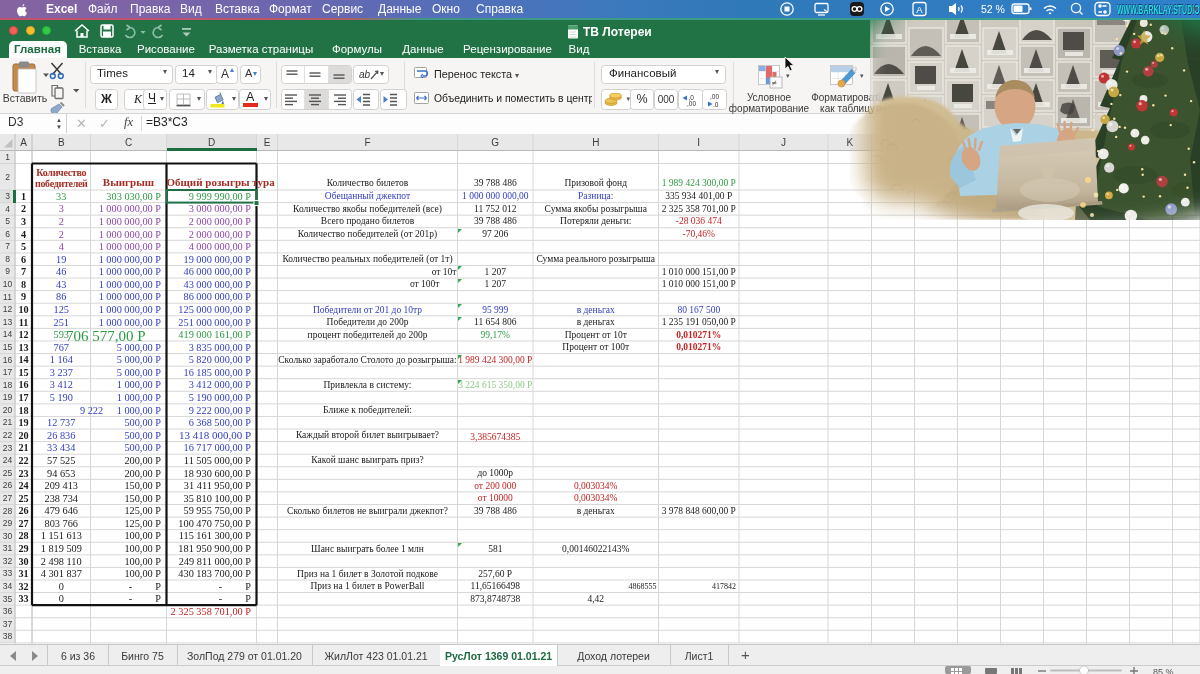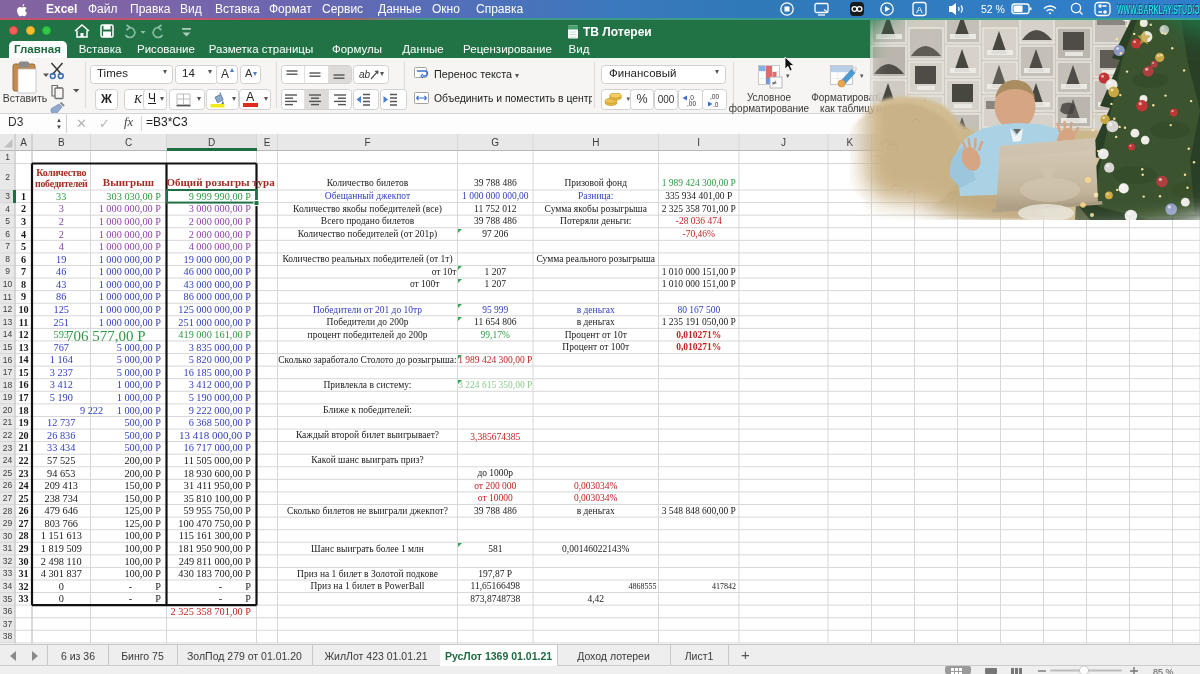--- a/index.html
+++ b/index.html
@@ -1007,36 +1007,36 @@
 <div class="cell" style="left:277.5px;top:504.5px;width:180.0px;height:12.579999999999927px;color:#1a1a1a;font-size:9.5px;display:flex;align-items:center;box-sizing:border-box;justify-content:center;z-index:3;">
     <span style="white-space:nowrap;">Сколько билетов не выиграли джекпот?</span>
   </div>
 <div class="cell" style="left:457.5px;top:504.5px;width:75.5px;height:12.579999999999927px;color:#1a1a1a;font-size:9.5px;display:flex;align-items:center;box-sizing:border-box;justify-content:center;z-index:3;">
     <span style="white-space:nowrap;">39 788 486</span>
   </div>
 <div class="cell" style="left:533px;top:504.5px;width:125.5px;height:12.579999999999927px;color:#1a1a1a;font-size:9.5px;display:flex;align-items:center;box-sizing:border-box;justify-content:center;z-index:3;">
     <span style="white-space:nowrap;">в деньгах</span>
   </div>
 <div class="cell" style="left:658.5px;top:504.5px;width:80.5px;height:12.579999999999927px;color:#1a1a1a;font-size:9.5px;display:flex;align-items:center;box-sizing:border-box;justify-content:center;z-index:3;">
-    <span style="white-space:nowrap;">3 548 848 600,00 Р</span>
+    <span style="white-space:nowrap;">3 978 848 600,00 Р</span>
   </div>
 <div class="cell" style="left:277.5px;top:542.24px;width:180.0px;height:12.579999999999927px;color:#1a1a1a;font-size:9.5px;display:flex;align-items:center;box-sizing:border-box;justify-content:center;z-index:3;">
     <span style="white-space:nowrap;">Шанс выиграть более 1 млн</span>
   </div>
 <div class="cell" style="left:457.5px;top:542.24px;width:75.5px;height:12.579999999999927px;color:#1a1a1a;font-size:9.5px;display:flex;align-items:center;box-sizing:border-box;justify-content:center;z-index:3;">
     <span style="white-space:nowrap;">581</span>
   </div>
 <div class="cell" style="left:533px;top:542.24px;width:125.5px;height:12.579999999999927px;color:#1a1a1a;font-size:9.5px;display:flex;align-items:center;box-sizing:border-box;justify-content:center;z-index:3;">
     <span style="white-space:nowrap;">0,00146022143%</span>
   </div>
 <div class="cell" style="left:277.5px;top:567.4px;width:180.0px;height:12.580000000000041px;color:#1a1a1a;font-size:9.5px;display:flex;align-items:center;box-sizing:border-box;justify-content:center;z-index:3;">
     <span style="white-space:nowrap;">Приз на 1 билет в Золотой подкове</span>
   </div>
 <div class="cell" style="left:457.5px;top:567.4px;width:75.5px;height:12.580000000000041px;color:#1a1a1a;font-size:9.5px;display:flex;align-items:center;box-sizing:border-box;justify-content:center;z-index:3;">
-    <span style="white-space:nowrap;">197,87 Р</span>
+    <span style="white-space:nowrap;">257,60 Р</span>
   </div>
 <div class="cell" style="left:277.5px;top:579.98px;width:180.0px;height:12.579999999999927px;color:#1a1a1a;font-size:9.5px;display:flex;align-items:center;box-sizing:border-box;justify-content:center;z-index:3;">
     <span style="white-space:nowrap;">Приз на 1 билет в PowerBall</span>
   </div>
 <div class="cell" style="left:457.5px;top:579.98px;width:75.5px;height:12.579999999999927px;color:#1a1a1a;font-size:9.5px;display:flex;align-items:center;box-sizing:border-box;justify-content:center;z-index:3;">
     <span style="white-space:nowrap;">11,65166498</span>
   </div>
 <div class="cell" style="left:533px;top:579.98px;width:125.5px;height:12.579999999999927px;color:#1a1a1a;font-size:8px;display:flex;align-items:center;box-sizing:border-box;justify-content:flex-end;padding-right:2px;z-index:3;">
     <span style="white-space:nowrap;">4868555</span>
   </div>

